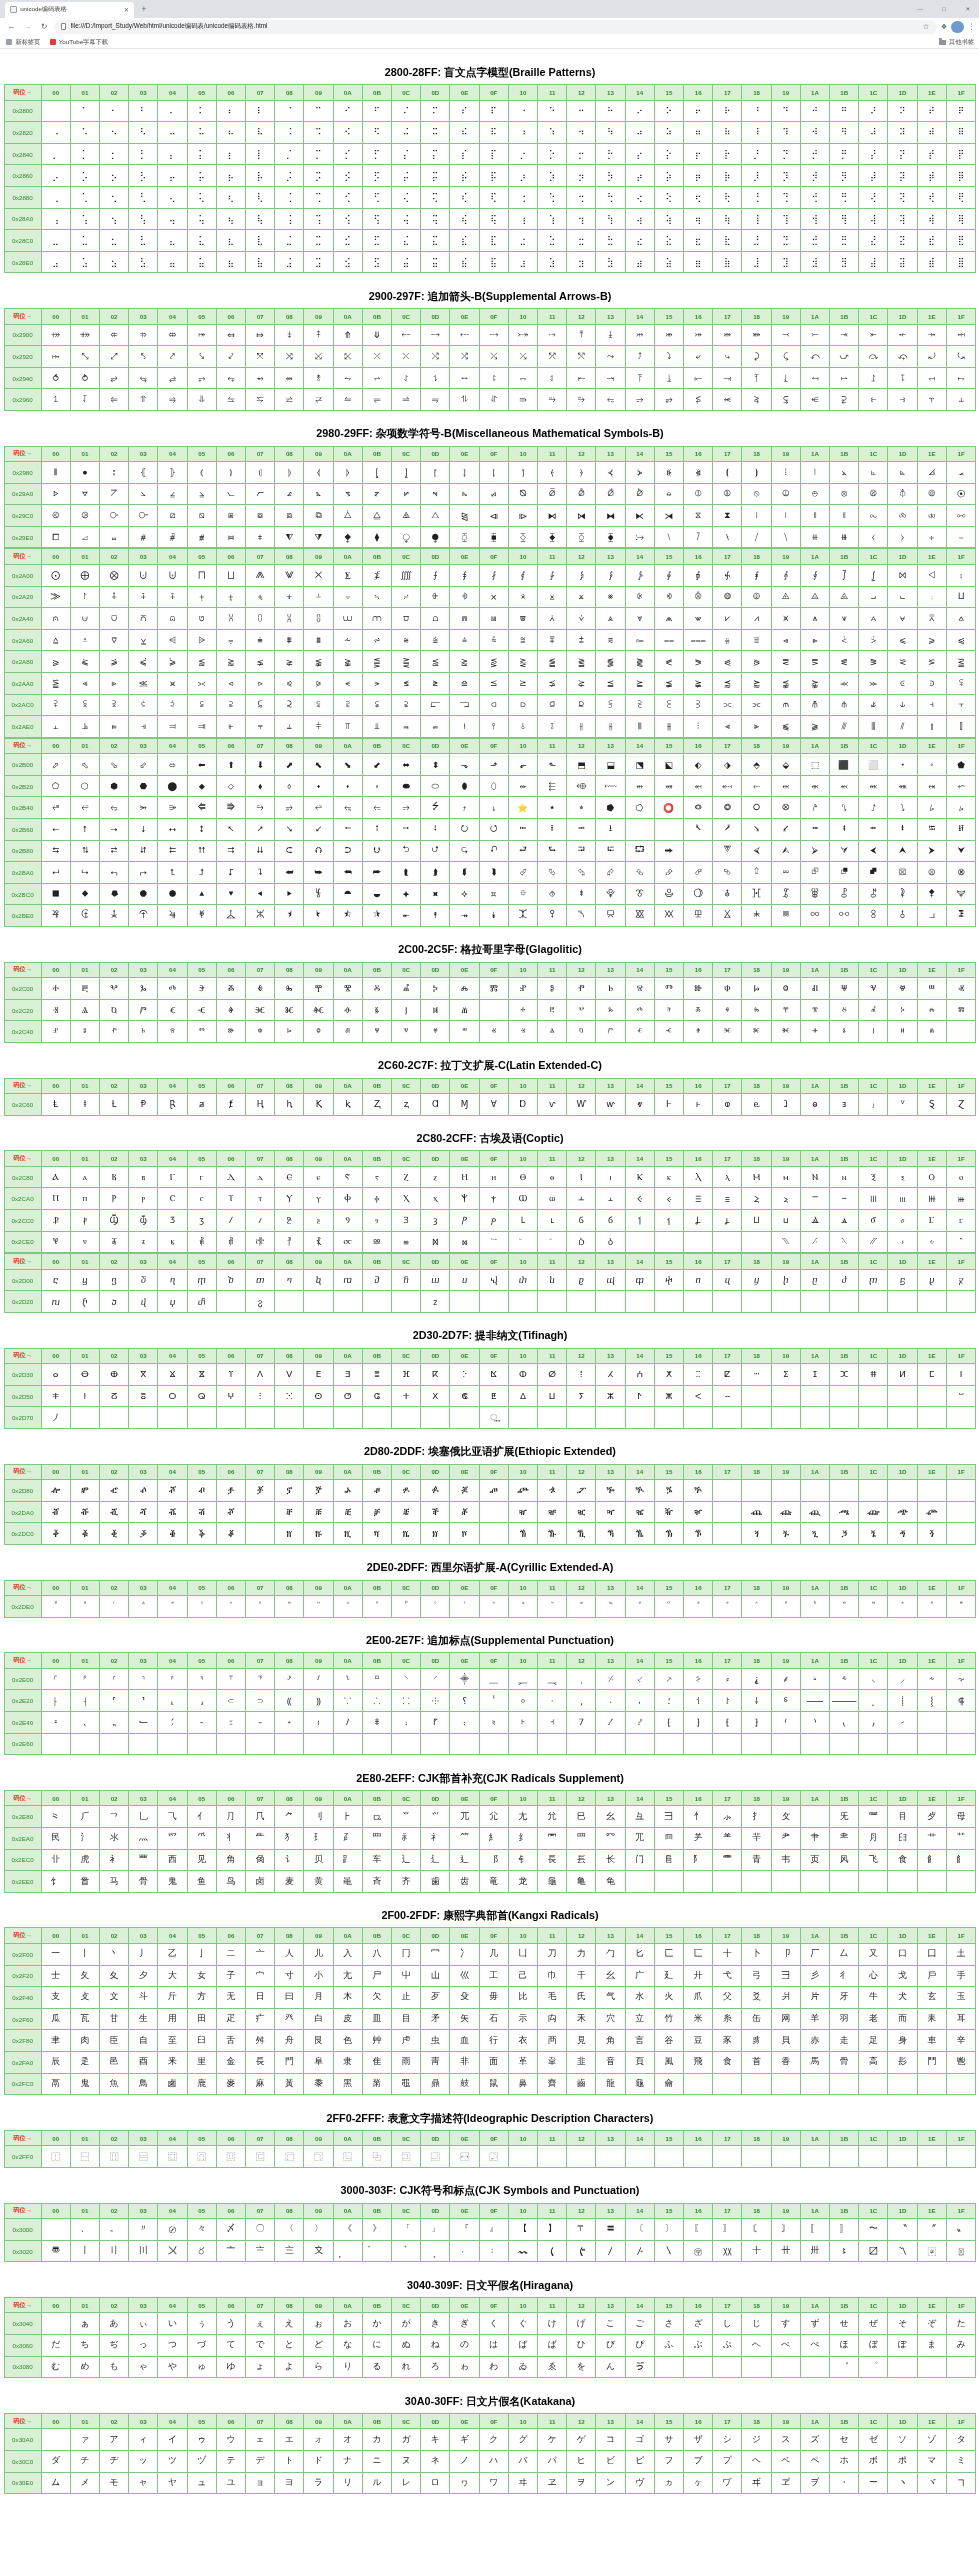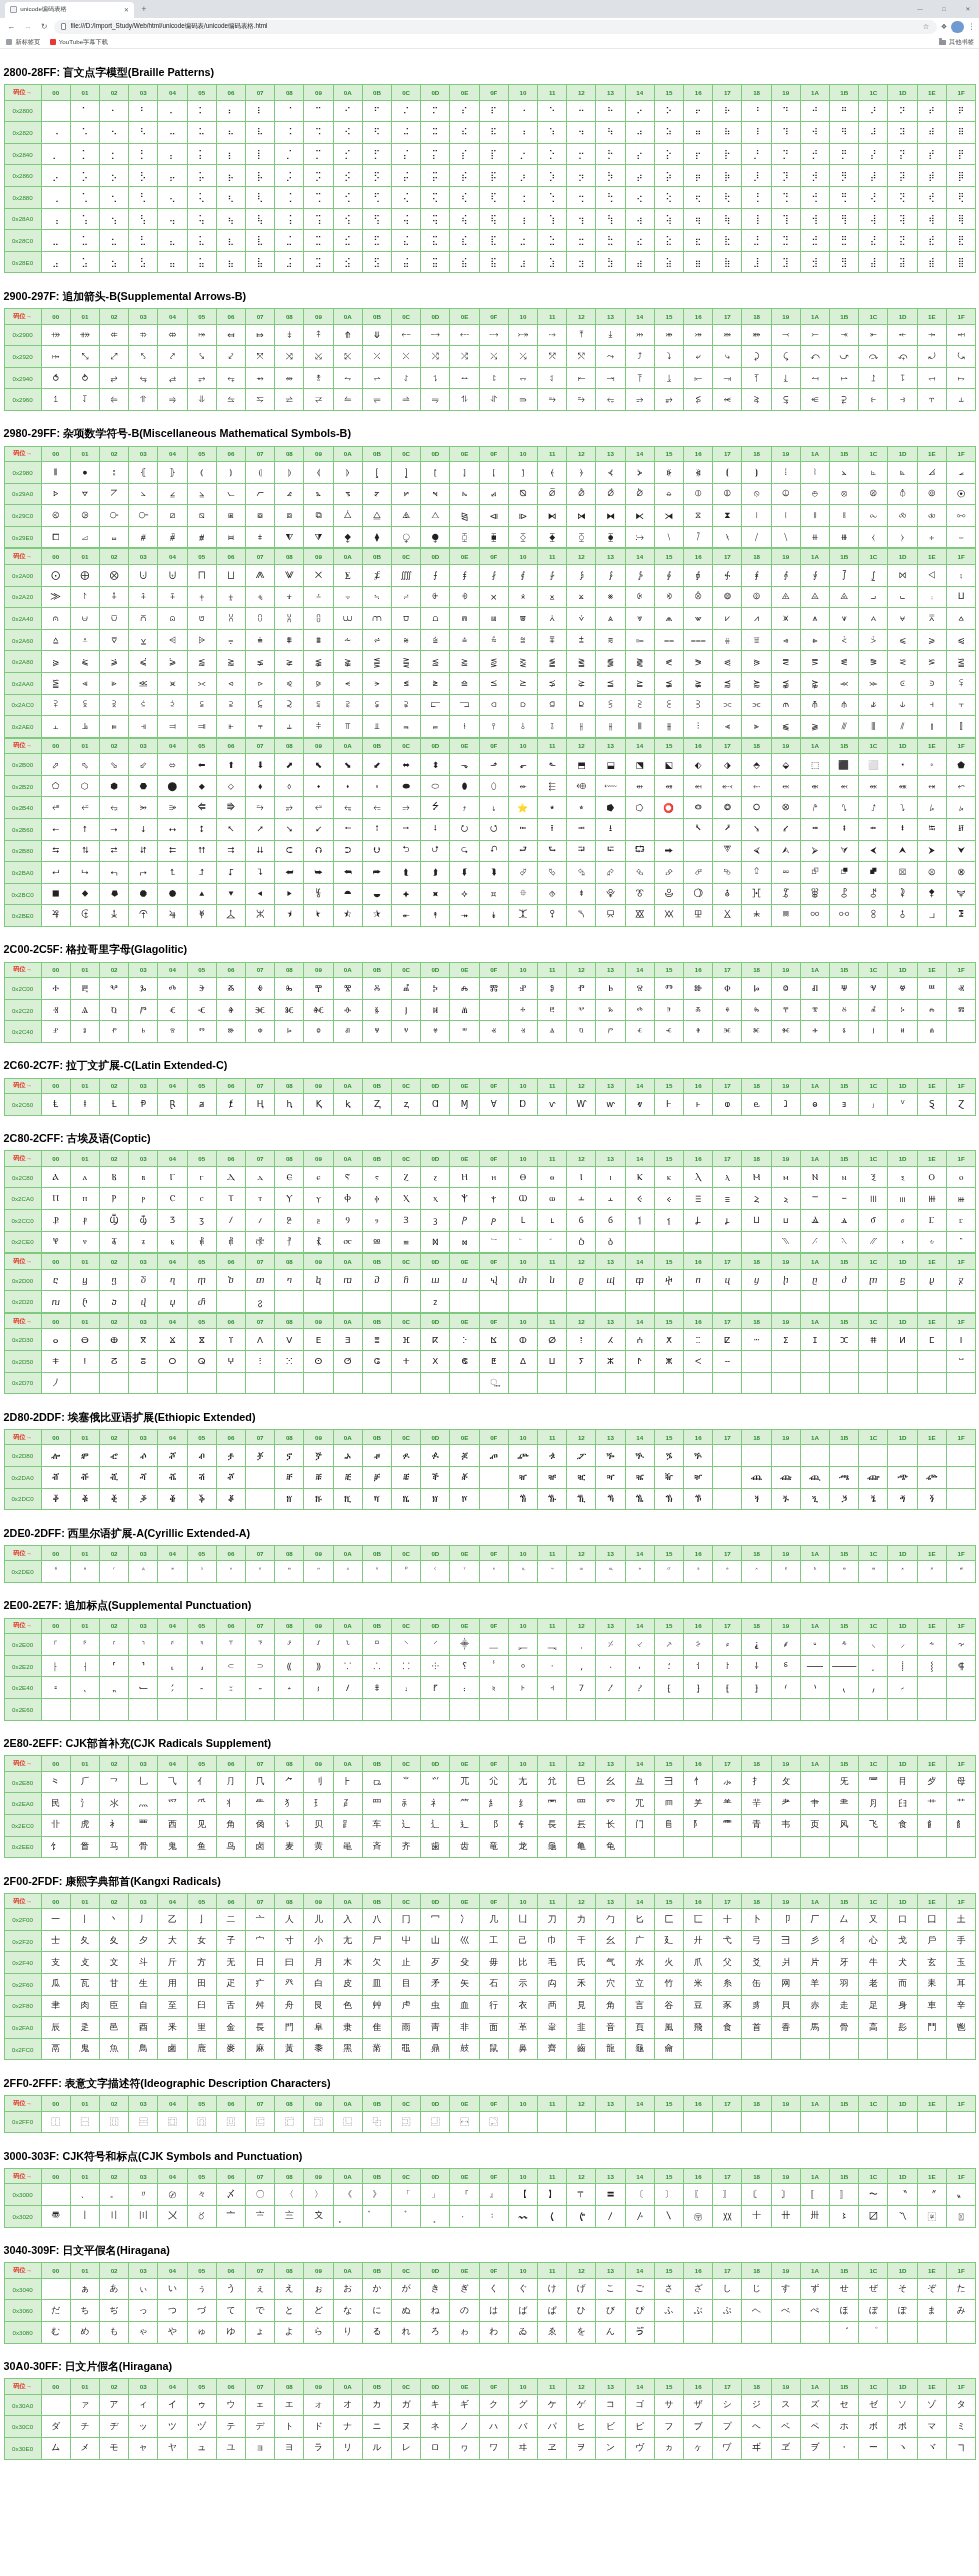--- a/index.html
+++ b/index.html
@@ -77,21 +77,21 @@
     width:6.7px; height:5.2px; background:#90949a; border-radius:0.5px; position:relative; flex:none;
   }
   .folder-ico::before{
     content:""; position:absolute; top:-1.5px; left:0; width:3.1px; height:1.5px;
     background:#90949a; border-radius:0.5px 0.5px 0 0;
   }
 
   
   main{ padding:0 3.6px 41px; }
   .section-title{
-    text-align:left; font-weight:bold; font-size:10.8px; line-height:13px;
+    text-align:center; font-weight:bold; font-size:10.8px; line-height:13px;
     margin:16.5px 0 5.2px; color:#000;
   }
   table.u-table{ width:100%; border-collapse:collapse; table-layout:fixed; }
   .u-table th, .u-table td{
     border:0.5px solid #7fc97f; text-align:center; vertical-align:middle;
     overflow:hidden; padding:0;
   }
   .u-table thead th{
     background:#daf0d6; color:#2e8b2e; font-size:6.2px; font-weight:bold; height:15.5px;
   }
@@ -2307,20 +2307,21 @@
           <td></td>
           <td></td>
           <td></td>
           <td></td>
           <td></td>
           <td></td>
           <td></td>
         </tr>
       </tbody>
     </table>
+    <div class="section-title">2D30-2D7F: 提非纳文(Tifinagh)</div>
     <table class="u-table">
       <colgroup>
         <col style="width: 37px;">
         <col>
         <col>
         <col>
         <col>
         <col>
         <col>
         <col>
@@ -3979,21 +3980,21 @@
           <td>゙</td>
           <td>゚</td>
           <td>゛</td>
           <td>゜</td>
           <td>ゝ</td>
           <td>ゞ</td>
           <td>ゟ</td>
         </tr>
       </tbody>
     </table>
-    <div class="section-title">30A0-30FF: 日文片假名(Hiragana)</div>
+    <div class="section-title">30A0-30FF: 日文片假名(Katakana)</div>
     <table class="u-table">
       <colgroup>
         <col style="width: 37px;">
         <col>
         <col>
         <col>
         <col>
         <col>
         <col>
         <col>

